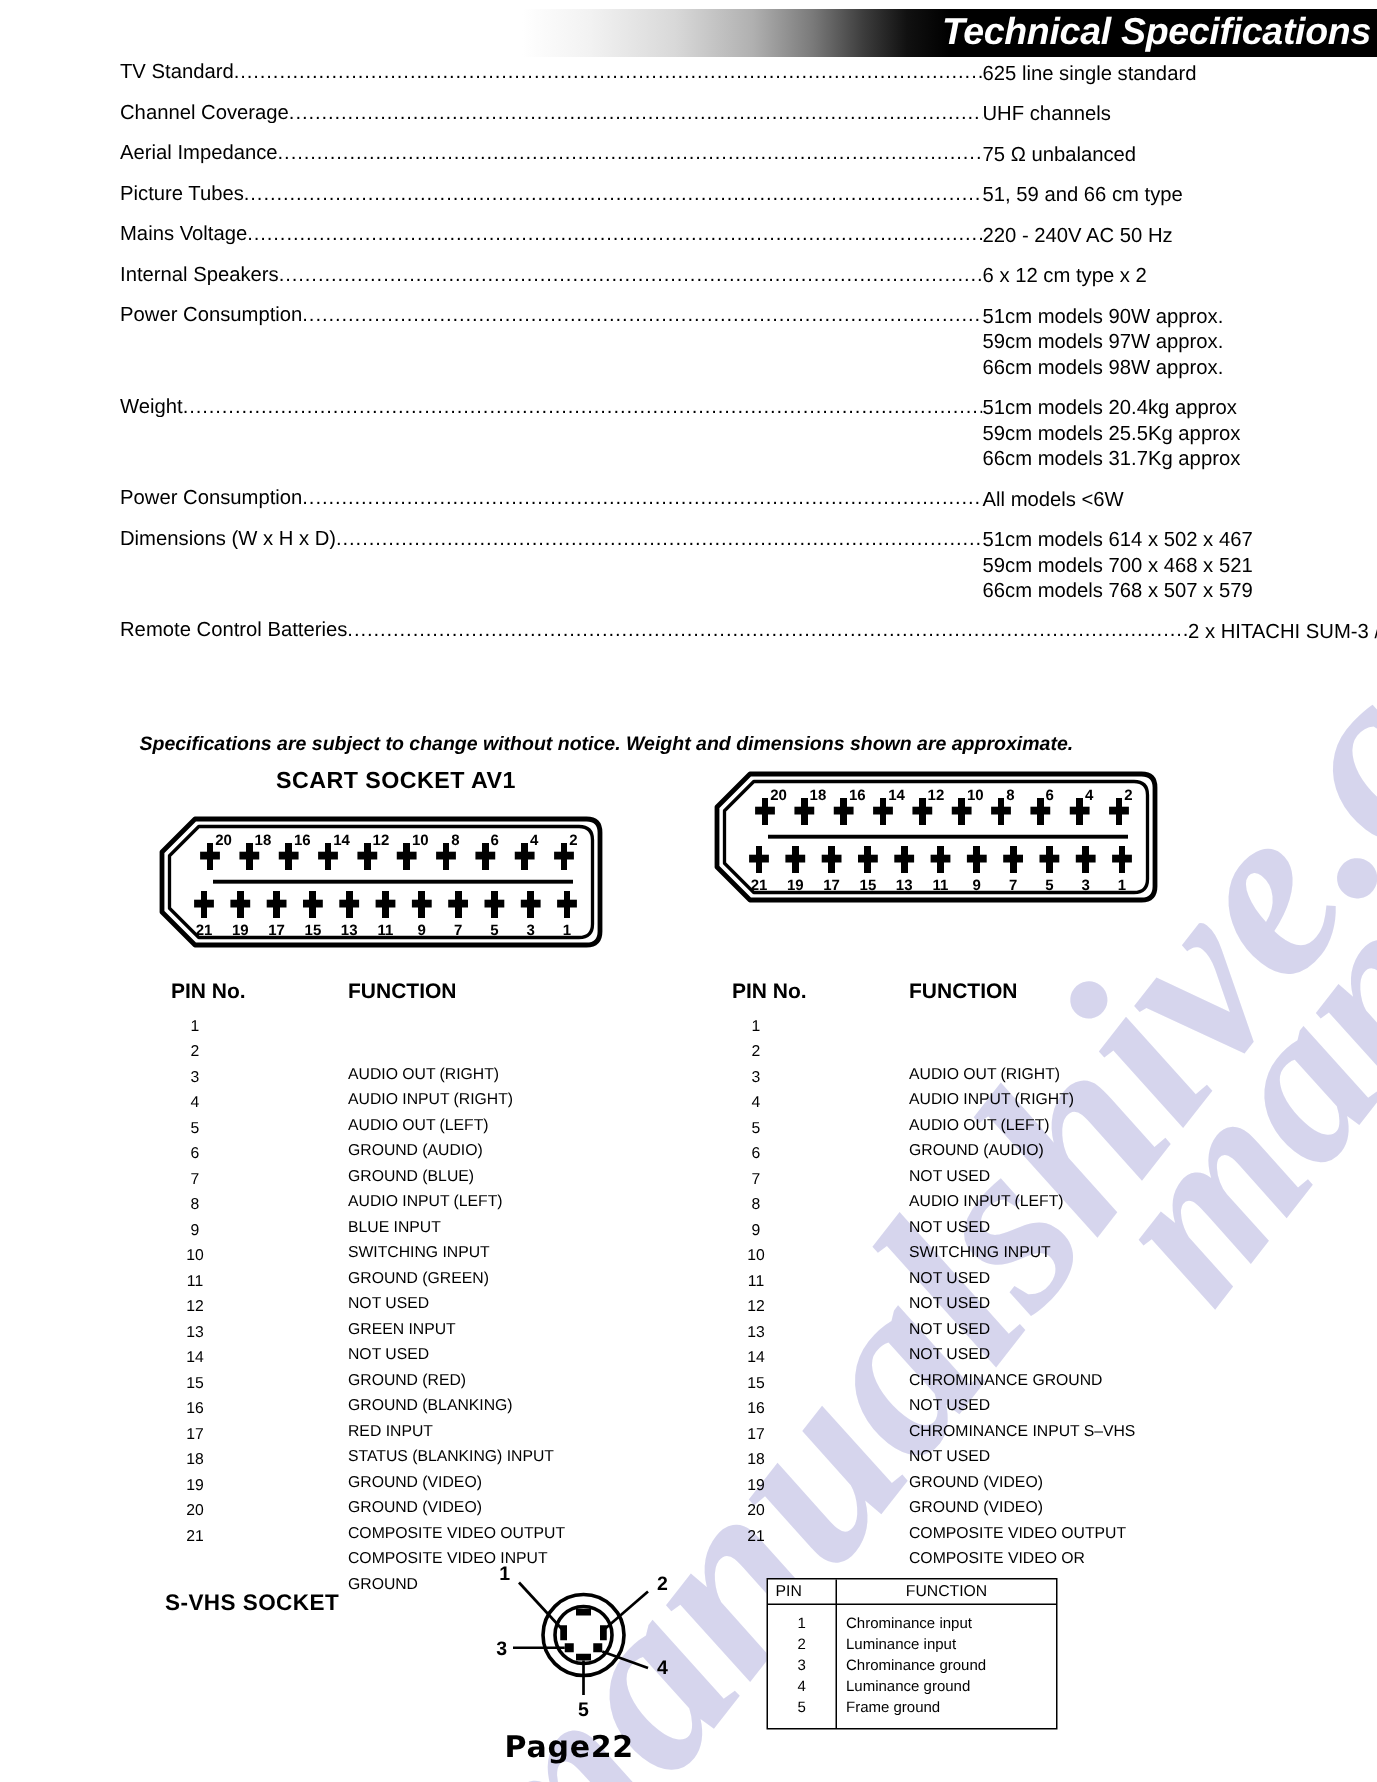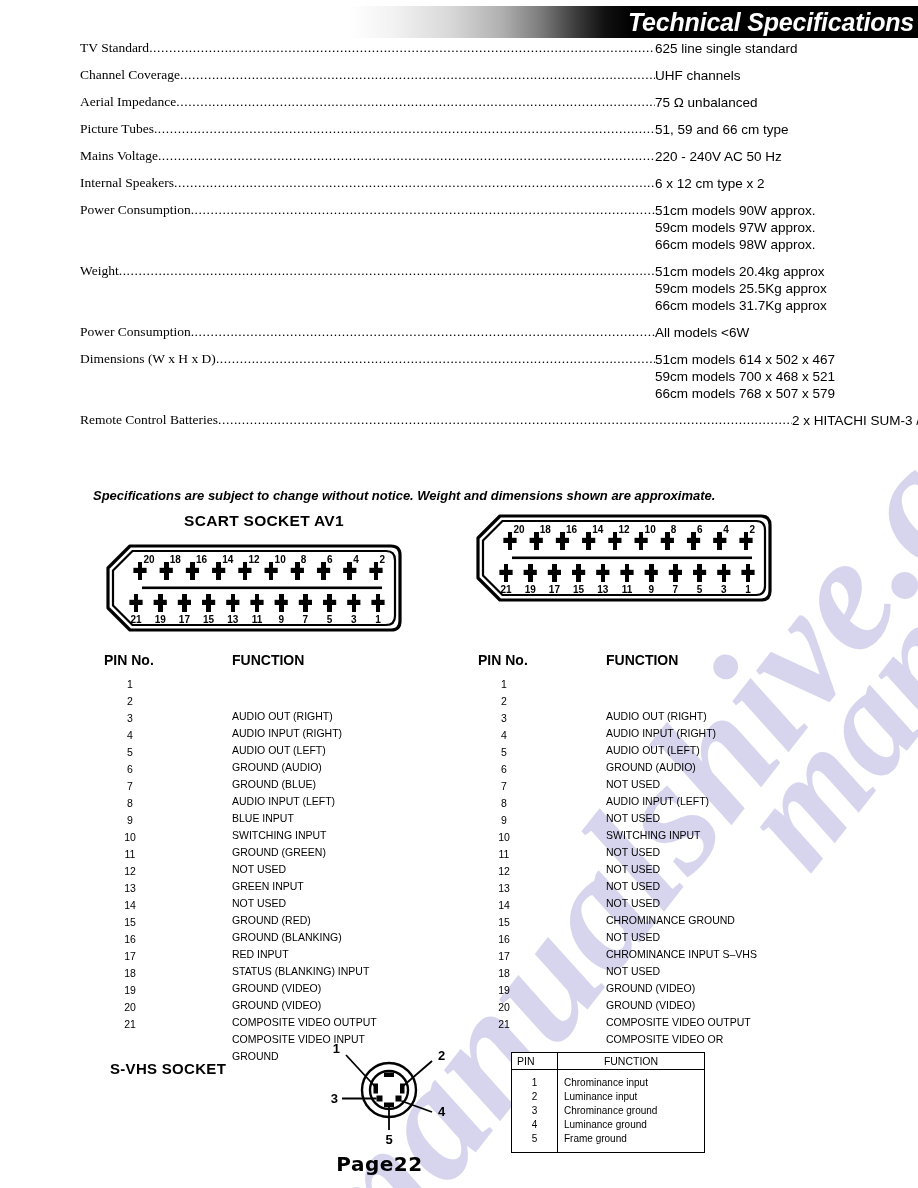--- a/index.html
+++ b/index.html
@@ -88,21 +88,20 @@
     align-items: flex-start;
     margin-bottom: 10px;
   }
   .spec-left {
     display: flex;
     align-items: baseline;
     width: 575px;
     flex: 0 0 575px;
     overflow: hidden;
     white-space: nowrap;
-    font-family: Liberation Serif, serif;
   }
   .spec-label {
     font-size: 13.5px;
     white-space: nowrap;
     flex: 0 0 auto;
   }
   .spec-dots {
     flex: 1 1 auto;
     overflow: hidden;
     white-space: nowrap;
@@ -152,21 +151,21 @@
   #pin-table-av1 { left: 104px; top: 652px; width: 330px; }
   #pin-table-av2 { left: 478px; top: 652px; width: 340px; }
 
   .pin-head {
     position: relative;
     height: 20px;
     margin-bottom: 4px;
   }
   .pin-head-no {
     position: absolute;
-    left: 0;
+    left: 10px;
     font-size: 14px;
     font-weight: bold;
   }
   .pin-head-fn {
     position: absolute;
     left: 128px;
     font-size: 14px;
     font-weight: bold;
   }
   .pin-row {

